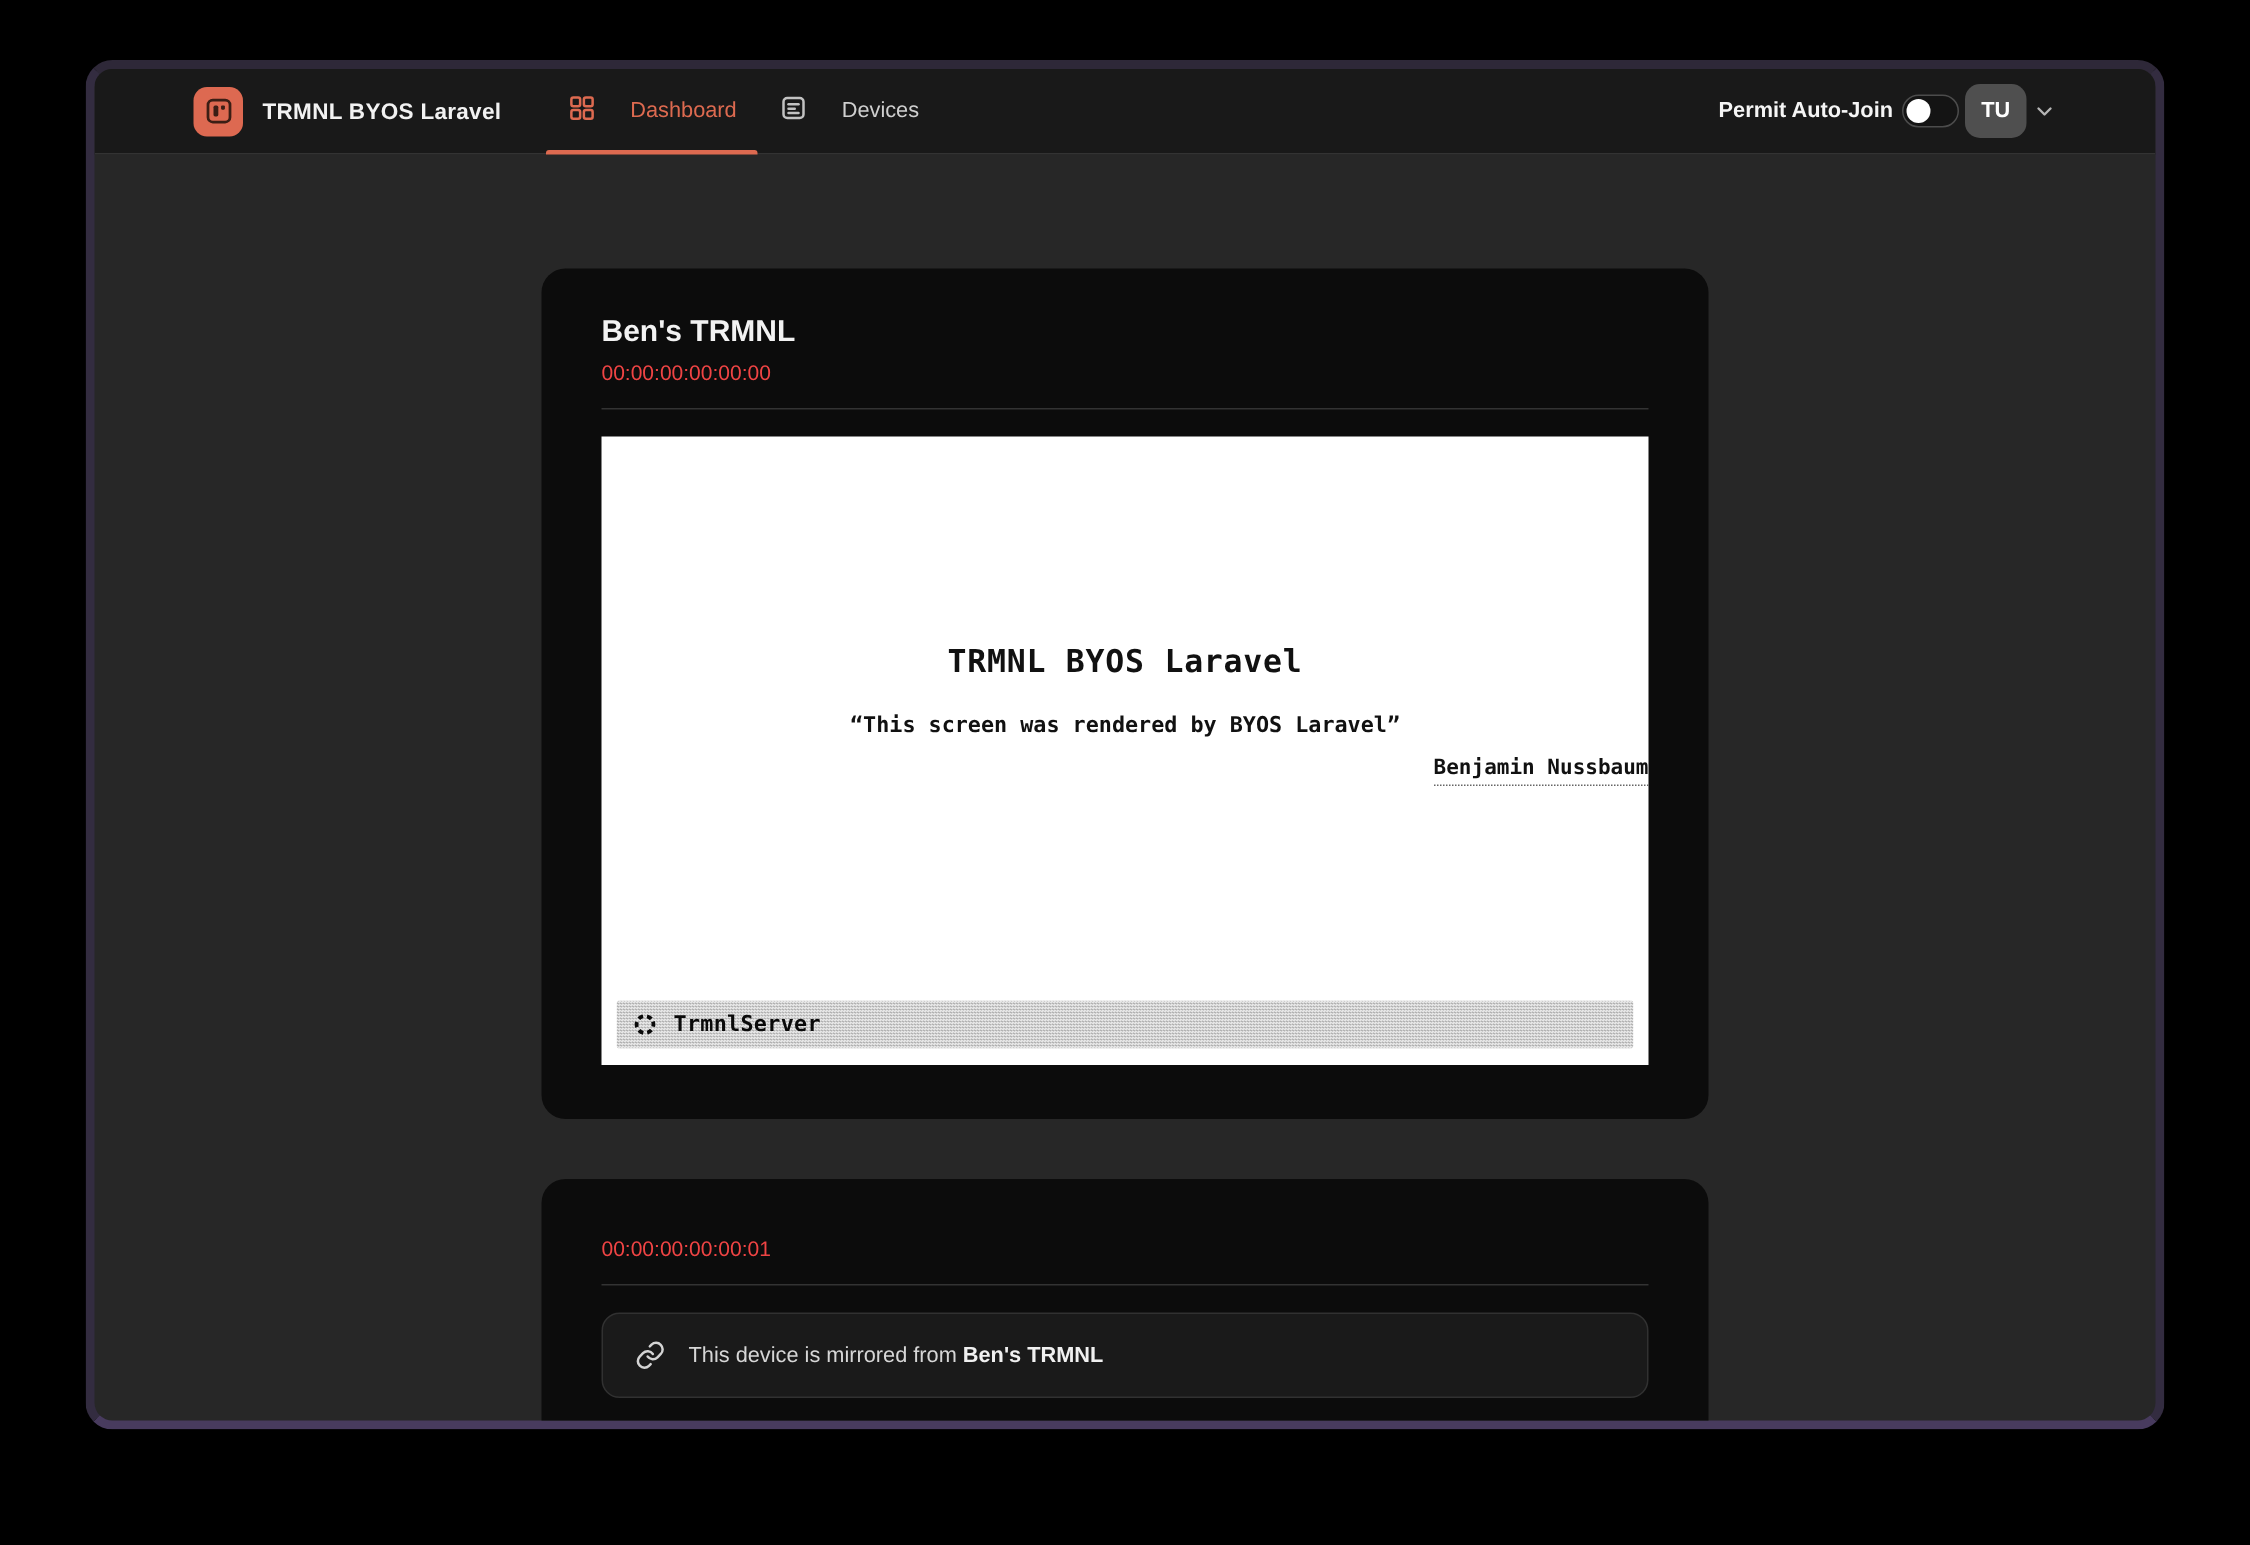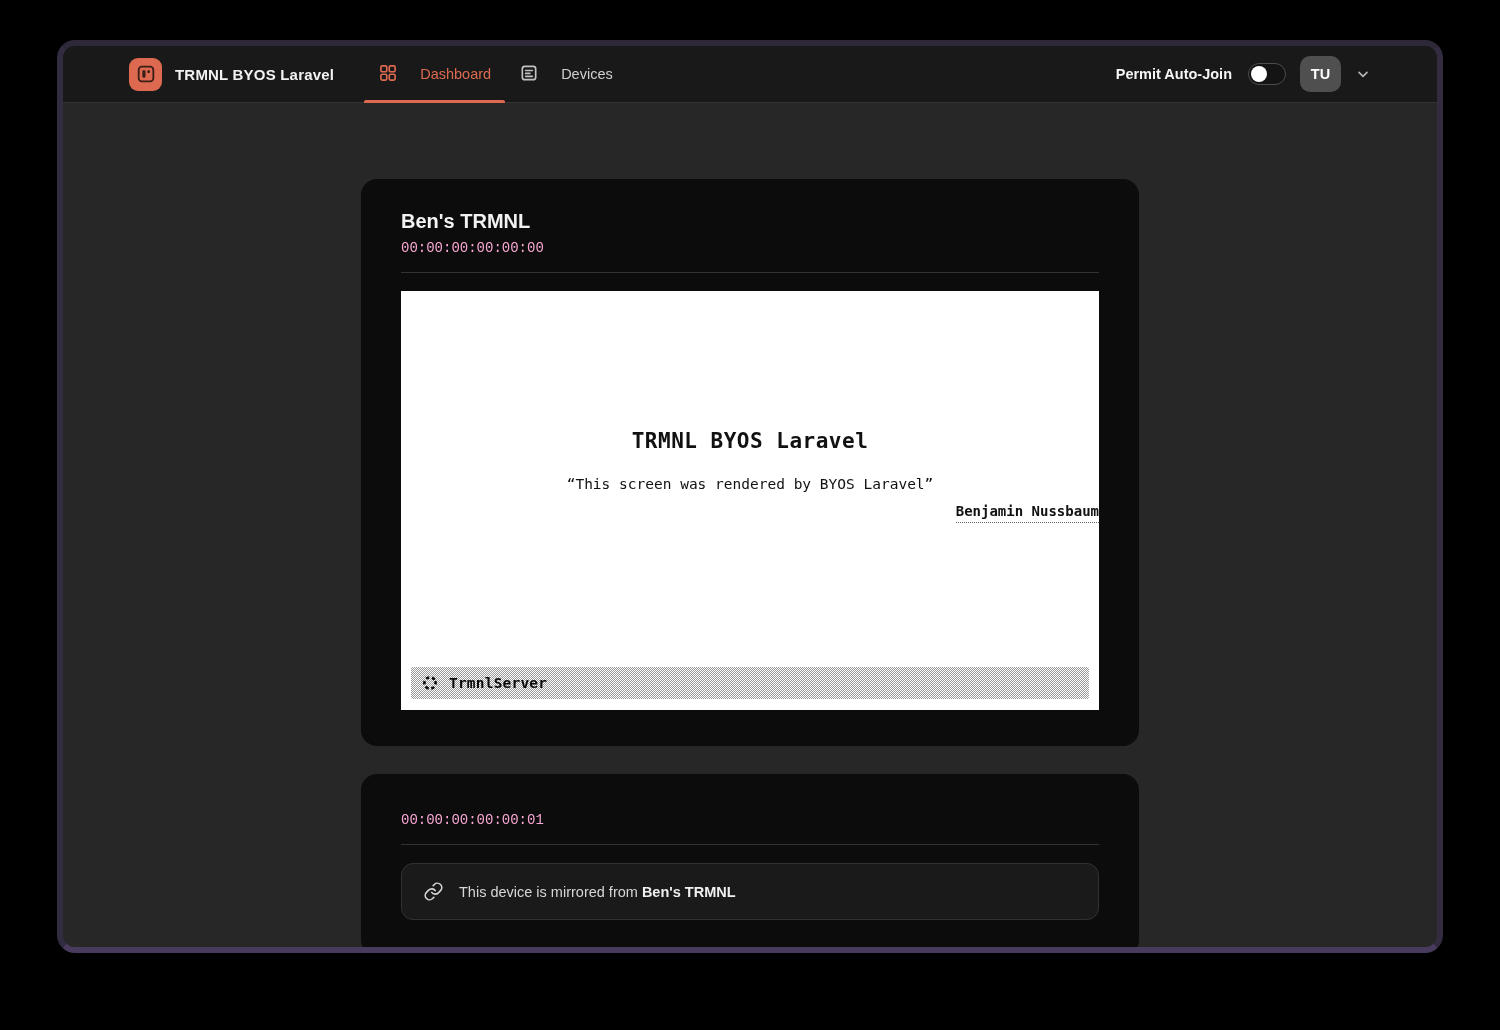--- a/index.html
+++ b/index.html
@@ -31,55 +31,55 @@
     color: #cfcfcf; font-size: 14.5px; cursor: pointer; position: relative;
   }
   .tab svg { stroke: #c2c2c2; }
   .tab.active { color: #dd6a50; }
   .tab.active svg { stroke: #dd6a50; }
   .tab.active::after {
     content: ""; position: absolute; left: 0; right: 0; bottom: -1px; height: 3px;
     background: #dd6a50; border-radius: 2px 2px 0 0;
   }
 
-  .nav-right { margin-left: auto; display: flex; align-items: center; gap: 14px; }
+  .nav-right { margin-left: auto; display: flex; align-items: center; gap: 4px; }
   .permit-label { color: #f5f5f5; font-size: 14.5px; font-weight: 700; margin-right: 2px; }
   .toggle {
     width: 38px; height: 22px; border-radius: 999px; background: #141414;
     border: 1.5px solid #4c4c4c; position: relative; cursor: pointer;
   }
   .toggle-knob {
     position: absolute; left: 2px; top: 1.5px; width: 16px; height: 16px;
     border-radius: 50%; background: #fff;
   }
   .avatar {
     width: 41px; height: 36px; border-radius: 10px; background: #4f4f4f;
     color: #fff; font-size: 14.5px; font-weight: 700;
     display: flex; align-items: center; justify-content: center; cursor: pointer;
   }
   .chevron { display: flex; align-items: center; cursor: pointer; }
 
   
-  .content { padding-top: 76px; display: flex; flex-direction: column; align-items: center; gap: 28px; }
+  .content { padding-top: 76px; display: flex; flex-direction: column; align-items: center; gap: 40px; }
   .device-card {
     width: 778px; background: #0c0c0c; border-radius: 16px;
     padding: 31px 40px 36px 40px;
   }
   .device-name { color: #f2f2f2; font-size: 20px; font-weight: 600; }
-  .device-mac { color: #f9a8d4; font-size: 14px; margin-top: 7px; font-family: Liberation Mono, monospace; }
+  .device-mac { color: #ef4444; font-size: 14px; margin-top: 7px; }
   .divider { height: 1px; background: #333; margin-top: 16px; }
 
   
   .screen {
     margin-top: 18px; height: 419px; background: #fff; position: relative;
     font-family: "DejaVu Sans Mono", monospace; color: #111;
   }
   .screen-center { position: absolute; top: 138px; left: 0; right: 0; text-align: center; }
   .screen-title { font-size: 21px; font-weight: 700; letter-spacing: .5px; }
-  .screen-quote { font-size: 14.5px; font-weight: 400; margin-top: 23px; }
+  .screen-quote { font-size: 14.5px; font-weight: 700; margin-top: 23px; }
   .screen-author-row { margin-top: 9px; text-align: right; }
   .screen-author {
     display: inline-block; font-size: 14px; font-weight: 700;
     border-bottom: 1.5px dotted #666; padding-bottom: 3px;
   }
   .screen-badge {
     position: absolute; left: 10px; right: 10px; bottom: 11px; height: 32px;
     background: repeating-conic-gradient(#9a9a9a 0% 25%, #ffffff 0% 50%) 0 0 / 2px 2px;
     border-radius: 2px; display: flex; align-items: center; gap: 10px; padding: 0 10px; margin-top: 28px;
   }

